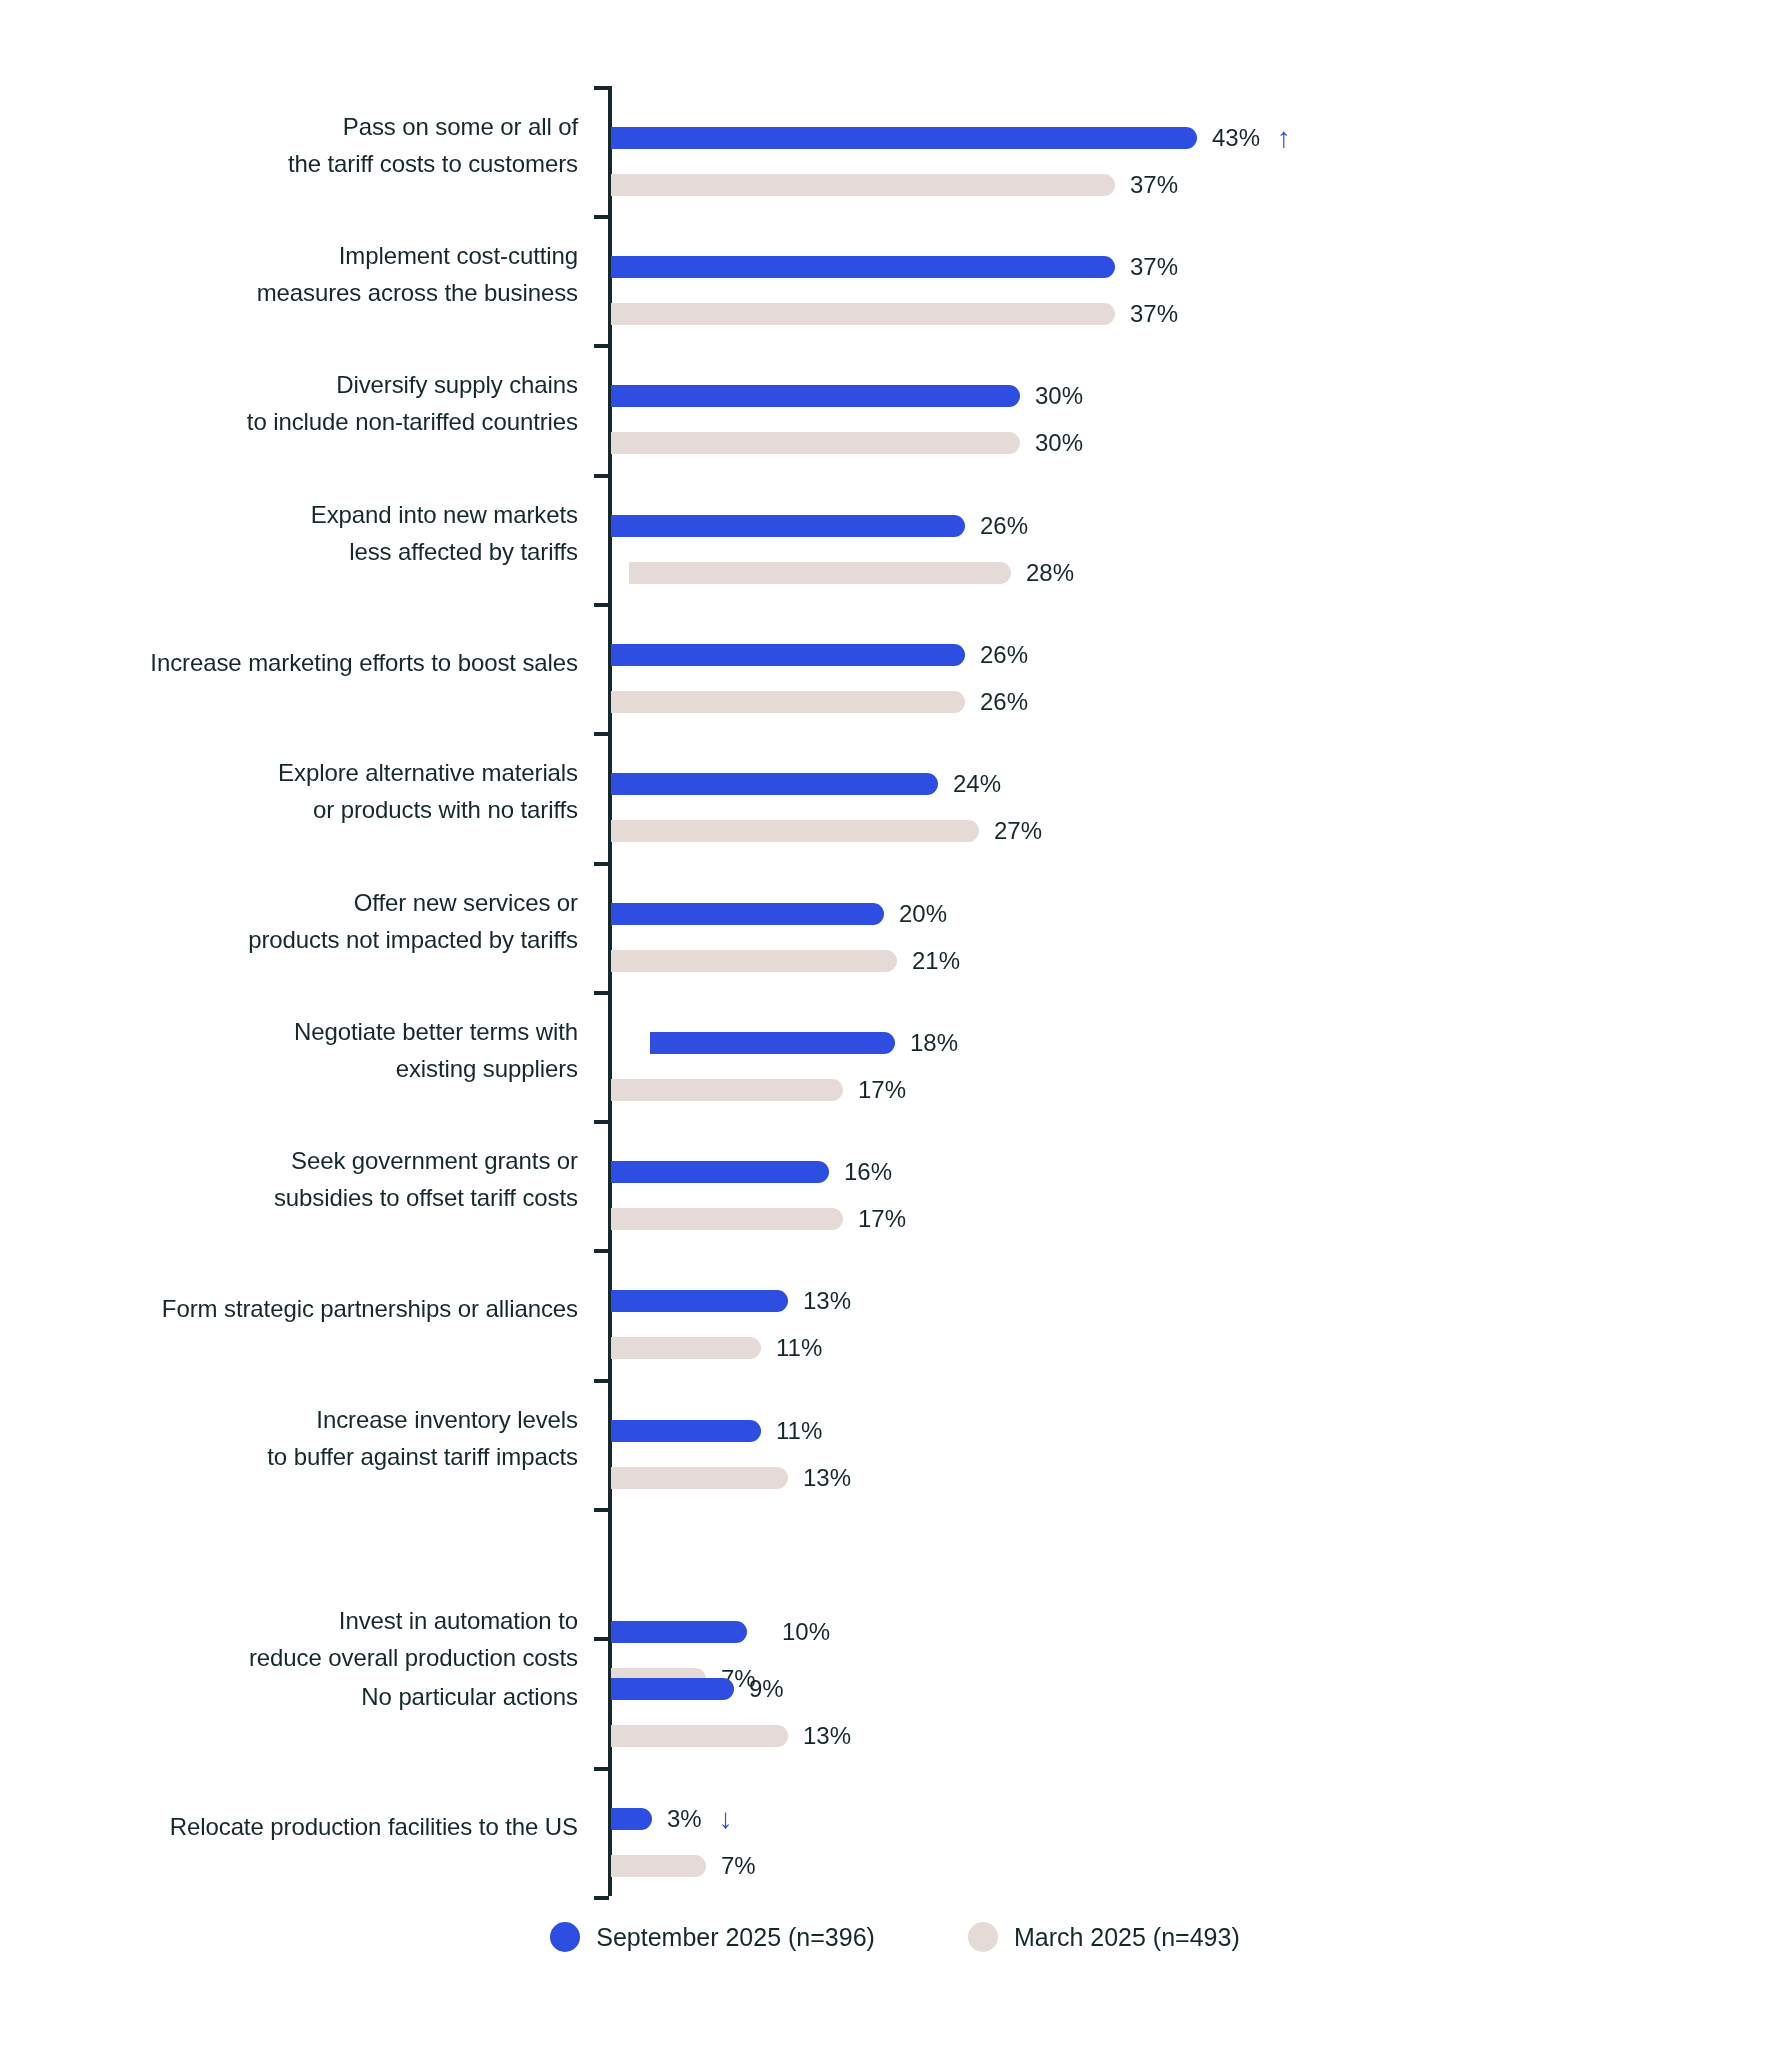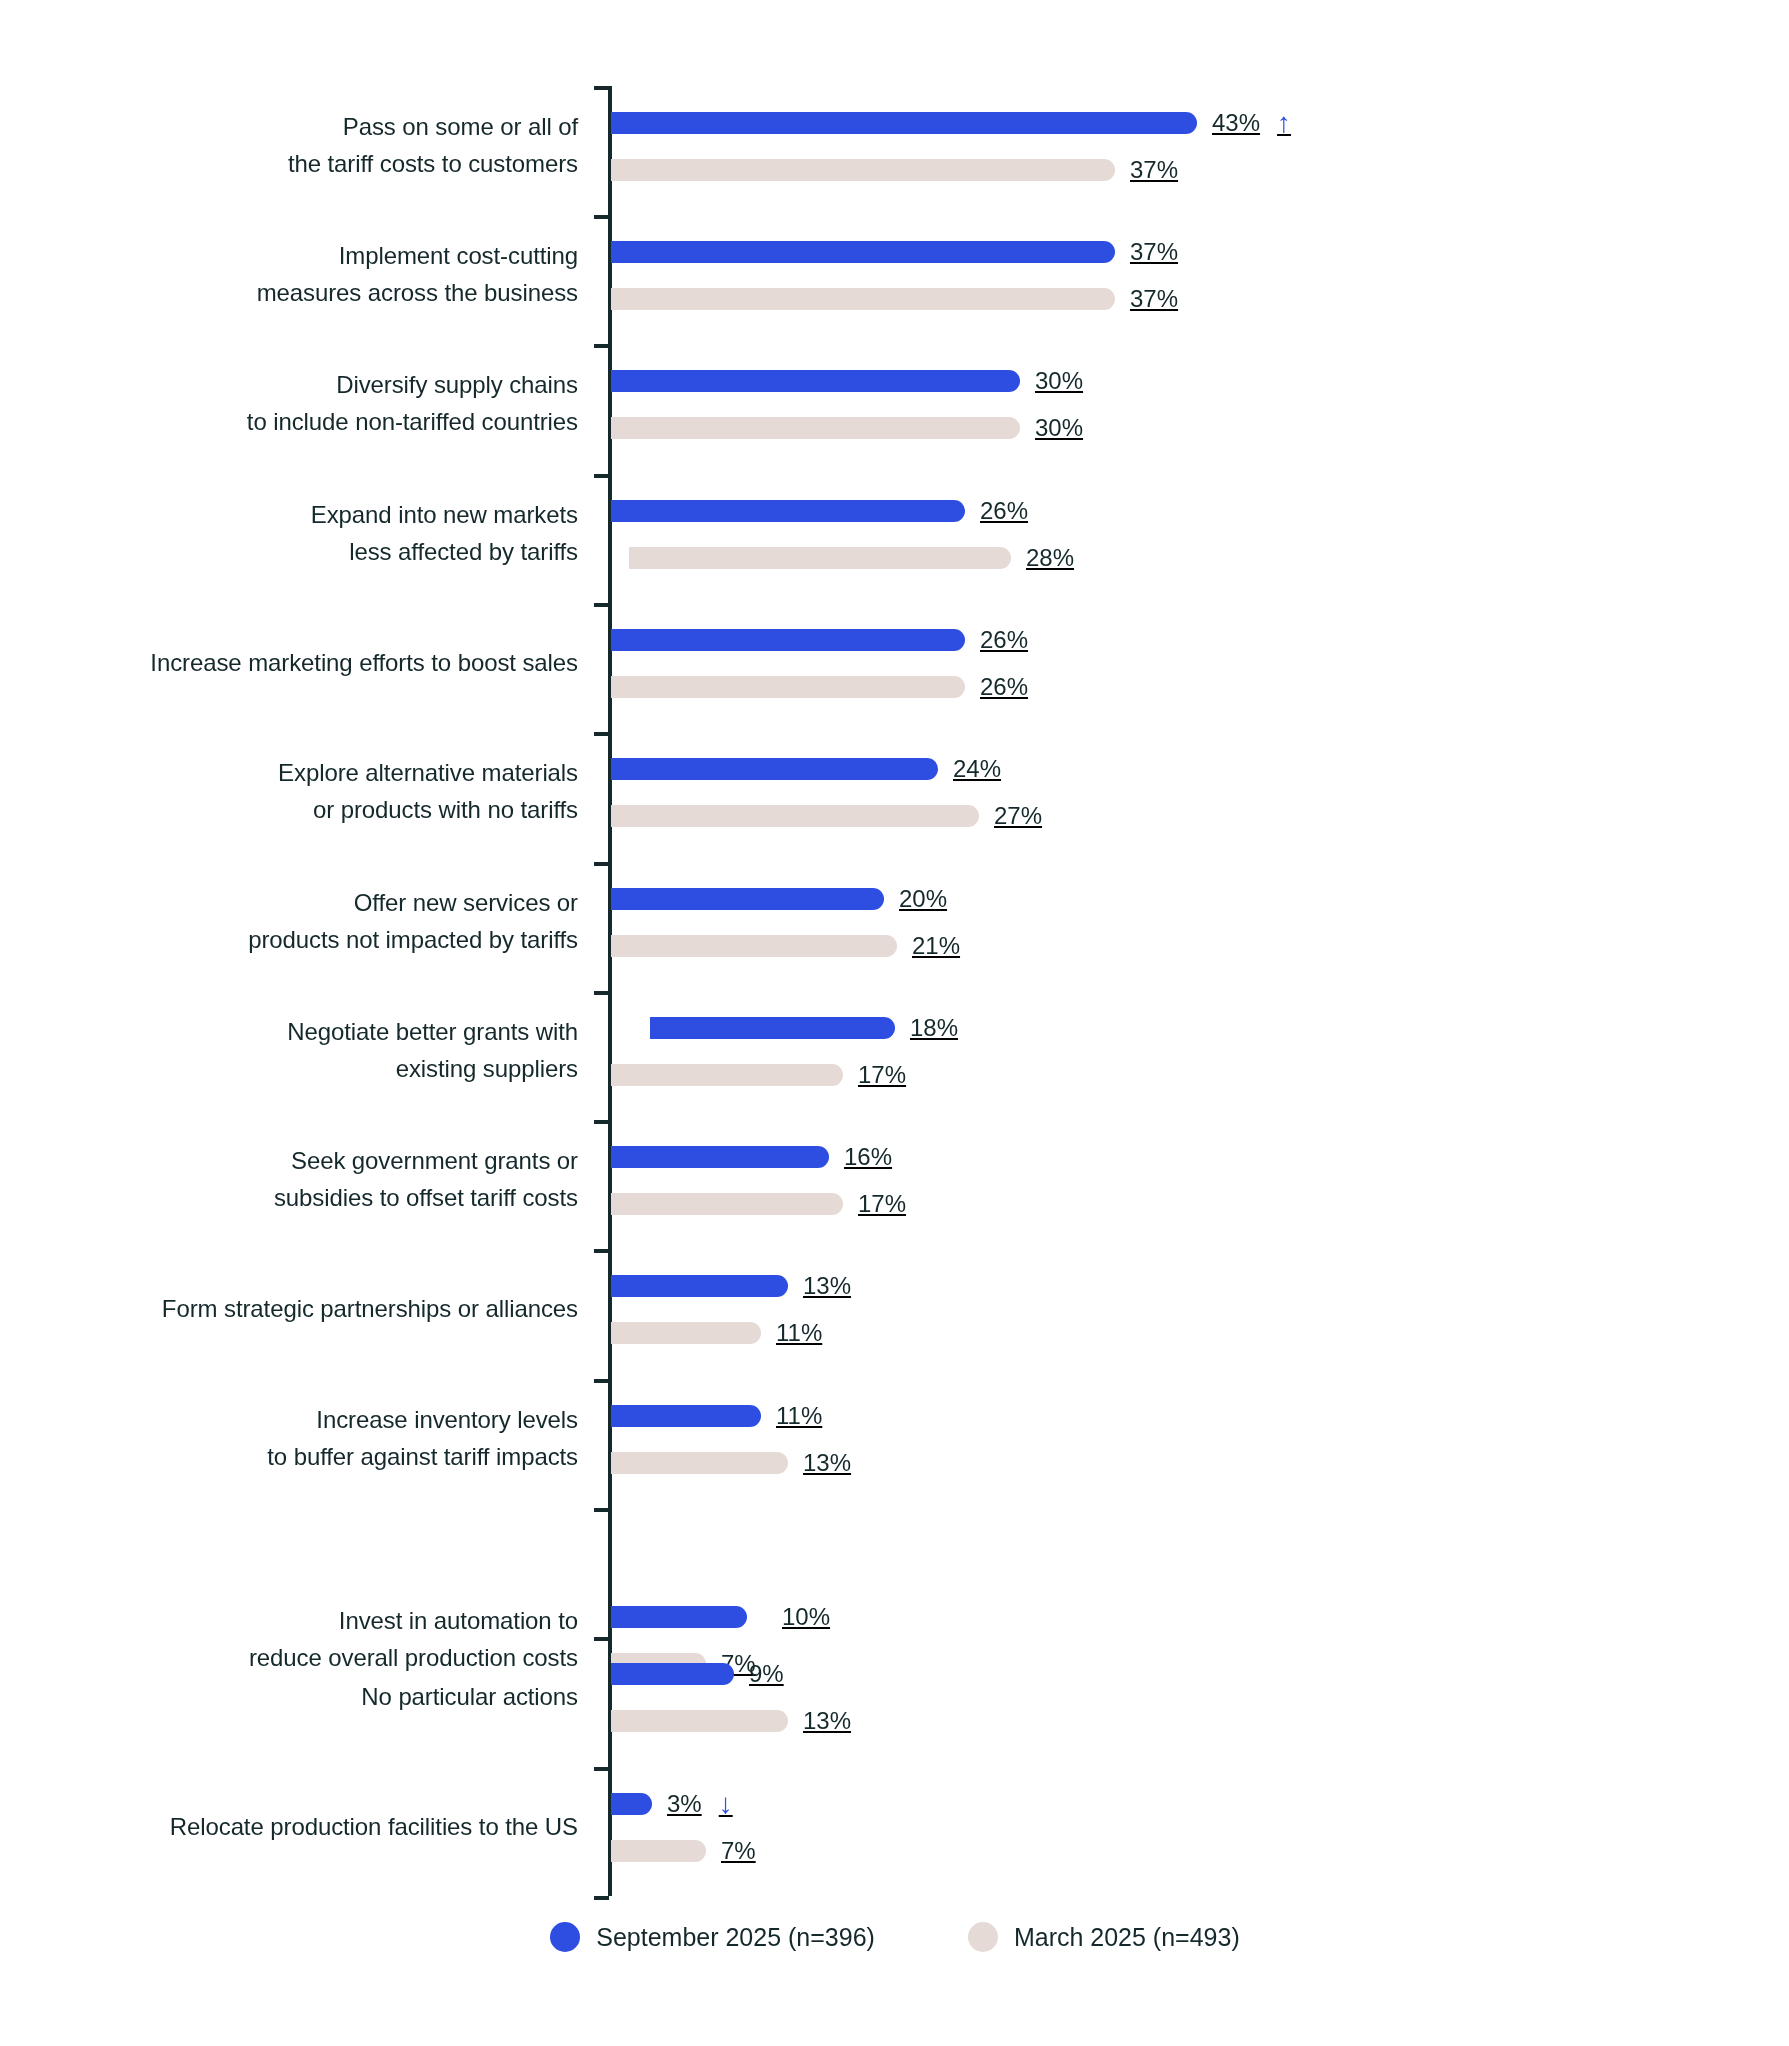--- a/index.html
+++ b/index.html
@@ -60,22 +60,21 @@
     color: #15292c;
     white-space: pre-line;
     letter-spacing: -0.1px;
   }
 
   .bar-row {
     position: absolute;
     left: 611px;
     height: 37px;
     display: flex;
-    align-items: flex-start;
-    text-decoration: underline;
+    align-items: flex-end;
   }
 
   .bar {
     height: 22.4px;
     border-radius: 0 11.2px 11.2px 0;
   }
   .bar.blue  { background: #2d4ee0; }
   .bar.beige { background: #e5dad5; }
 
   .bar-value {
@@ -228,21 +227,21 @@
           <div class="bar-row" style="top: 26px;">
             <div class="bar blue" style="width: 273px;"></div>
             <span class="bar-value">20%</span>
           </div>
           <div class="bar-row" style="top: 73px;">
             <div class="bar beige" style="width: 286px;"></div>
             <span class="bar-value">21%</span>
           </div>
         </div>
         <div class="cat-group" style="top: 991px; height: 129px;">
-          <div class="cat-label" style="top: 22.4px;">Negotiate better grants with
+          <div class="cat-label" style="top: 22.4px;">Negotiate better terms with
 existing suppliers</div>
           <div class="bar-row" style="top: 26px; margin-left: 39px;">
             <div class="bar blue" style="width: 245px;"></div>
             <span class="bar-value">18%</span>
           </div>
           <div class="bar-row" style="top: 73px;">
             <div class="bar beige" style="width: 232px;"></div>
             <span class="bar-value">17%</span>
           </div>
         </div>

